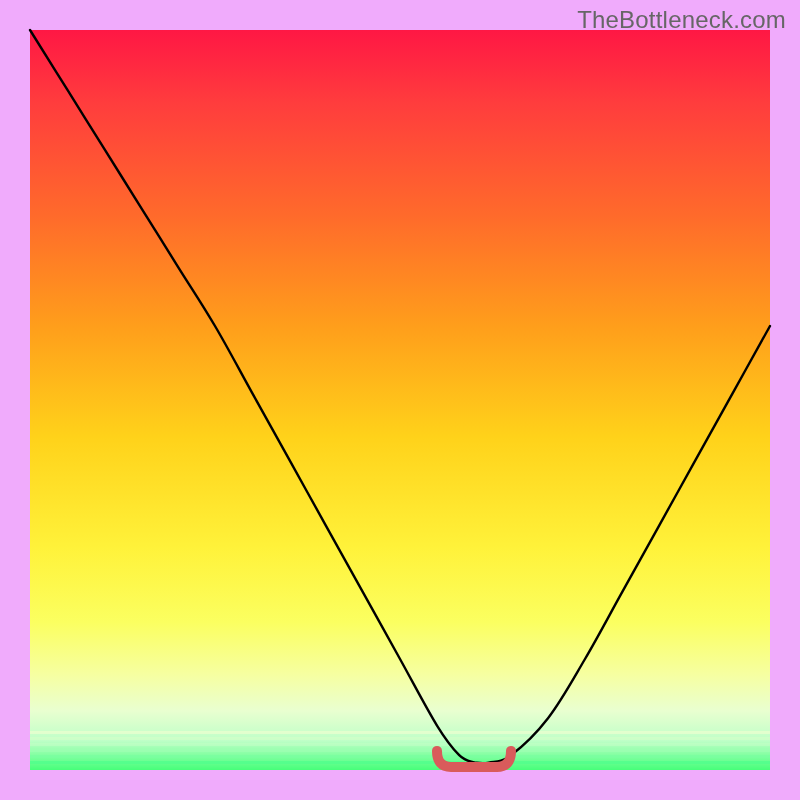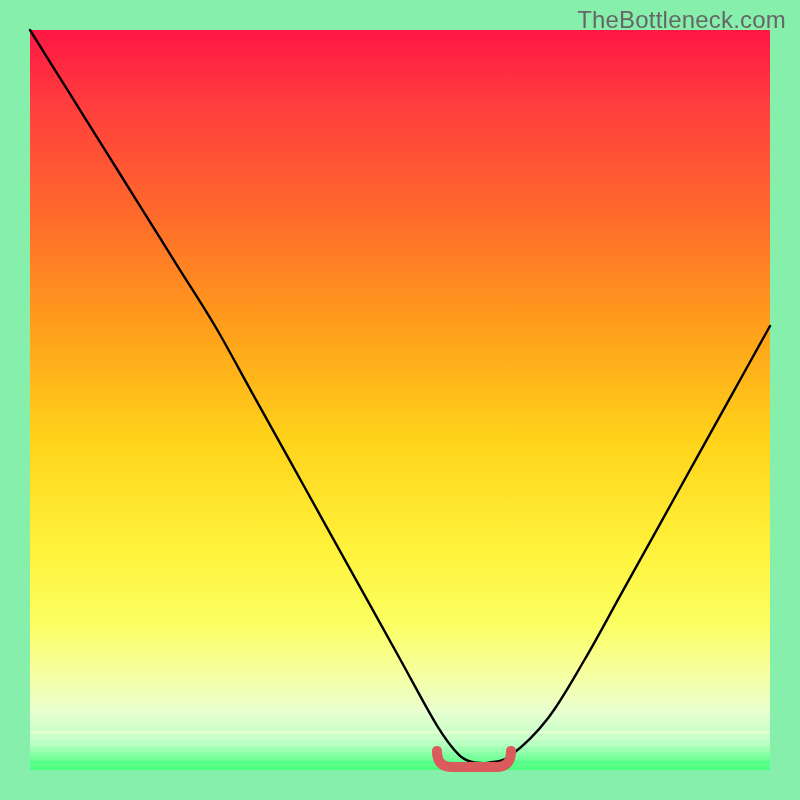--- a/index.html
+++ b/index.html
@@ -1,21 +1,21 @@
 <!DOCTYPE html>
 <html><head>
 <meta charset="utf-8">
 <style>
   * { margin: 0; padding: 0; box-sizing: border-box; }
   html, body { width: 800px; height: 800px; overflow: hidden; background: #000; }
   .frame {
     position: relative;
     width: 800px;
     height: 800px;
-    background: #86efac;
+    background: #f0abfc;
   }
   .watermark {
     position: absolute;
     top: 6px;
     right: 14px;
     color: #666;
     font-family: Arial, Helvetica, sans-serif;
     font-size: 24px;
     font-weight: 500;
     letter-spacing: 0.2px;

